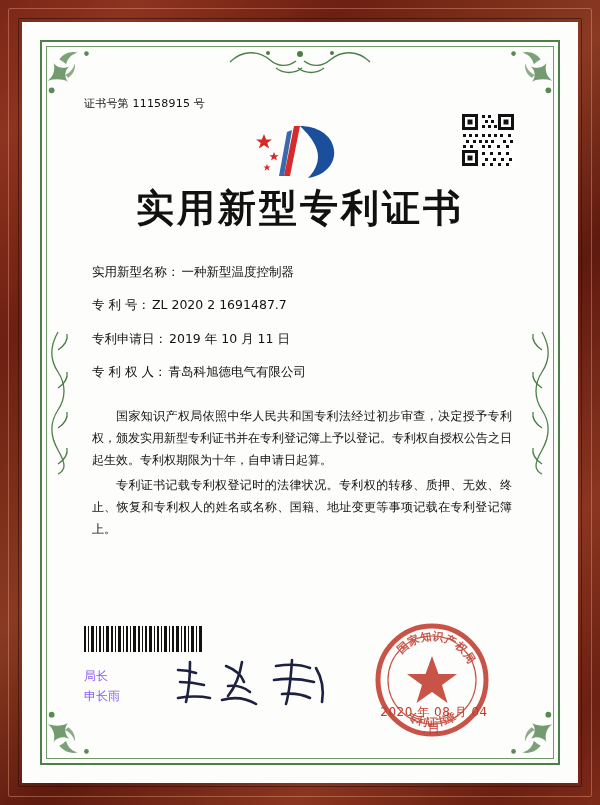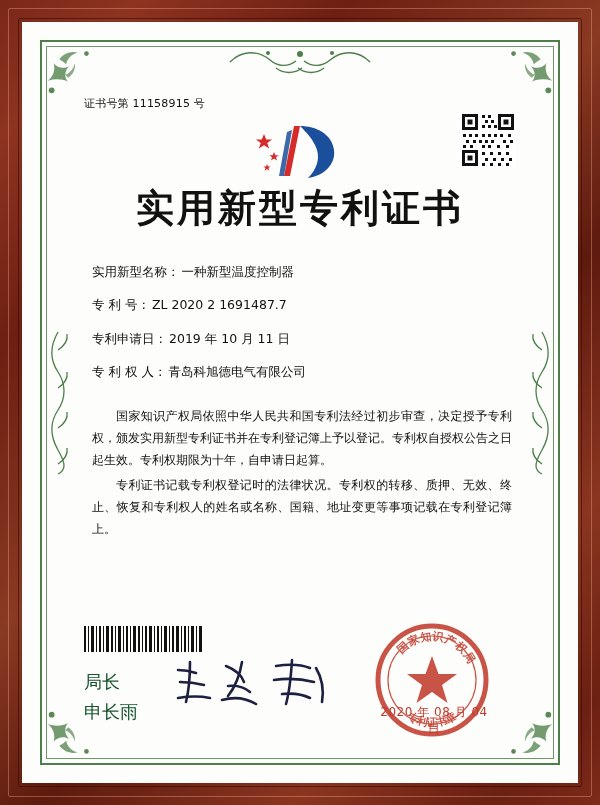--- a/index.html
+++ b/index.html
@@ -178,22 +178,22 @@
     left: 62px;
     top: 604px;
     width: 118px;
     height: 26px;
   }
 
   .signature-block {
     position: absolute;
     left: 62px;
     top: 645px;
-    font-size: 18px;
-    color: #14532d;
+    font-size: 12px;
+    color: #8b5cf6;
     line-height: 1.65;
   }
 
   .handwriting {
     position: absolute;
     left: 148px;
     top: 634px;
     width: 170px;
     height: 56px;
     color: #1a1a3a;

